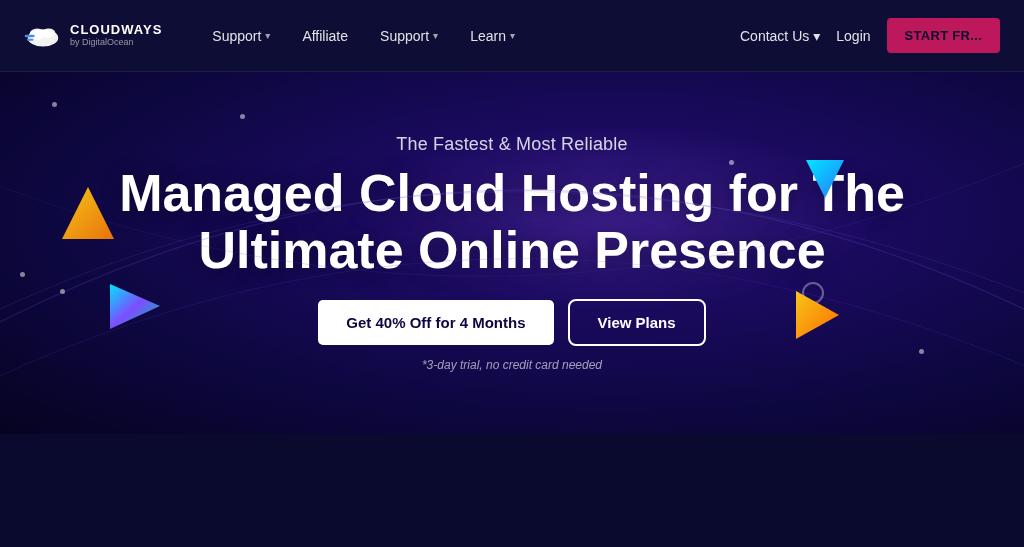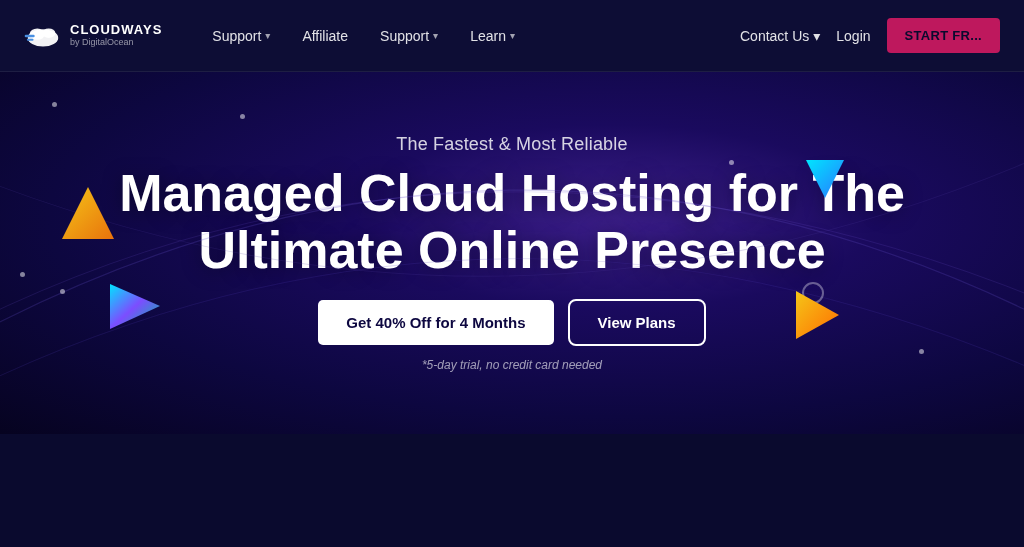--- a/index.html
+++ b/index.html
@@ -346,14 +346,14 @@
   </div>
 
   <p class="hero-subtitle">The Fastest &amp; Most Reliable</p>
   <h1 class="hero-title">Managed Cloud Hosting for The Ultimate Online Presence</h1>
 
   <div class="hero-cta">
     <button class="btn-primary">Get 40% Off for 4 Months</button>
     <button class="btn-secondary">View Plans</button>
   </div>
 
-  <p class="hero-trial">*5-day trial, no credit card needed</p>
+  <p class="hero-trial">*3-day trial, no credit card needed</p>
 </section>
 
 </body></html>

